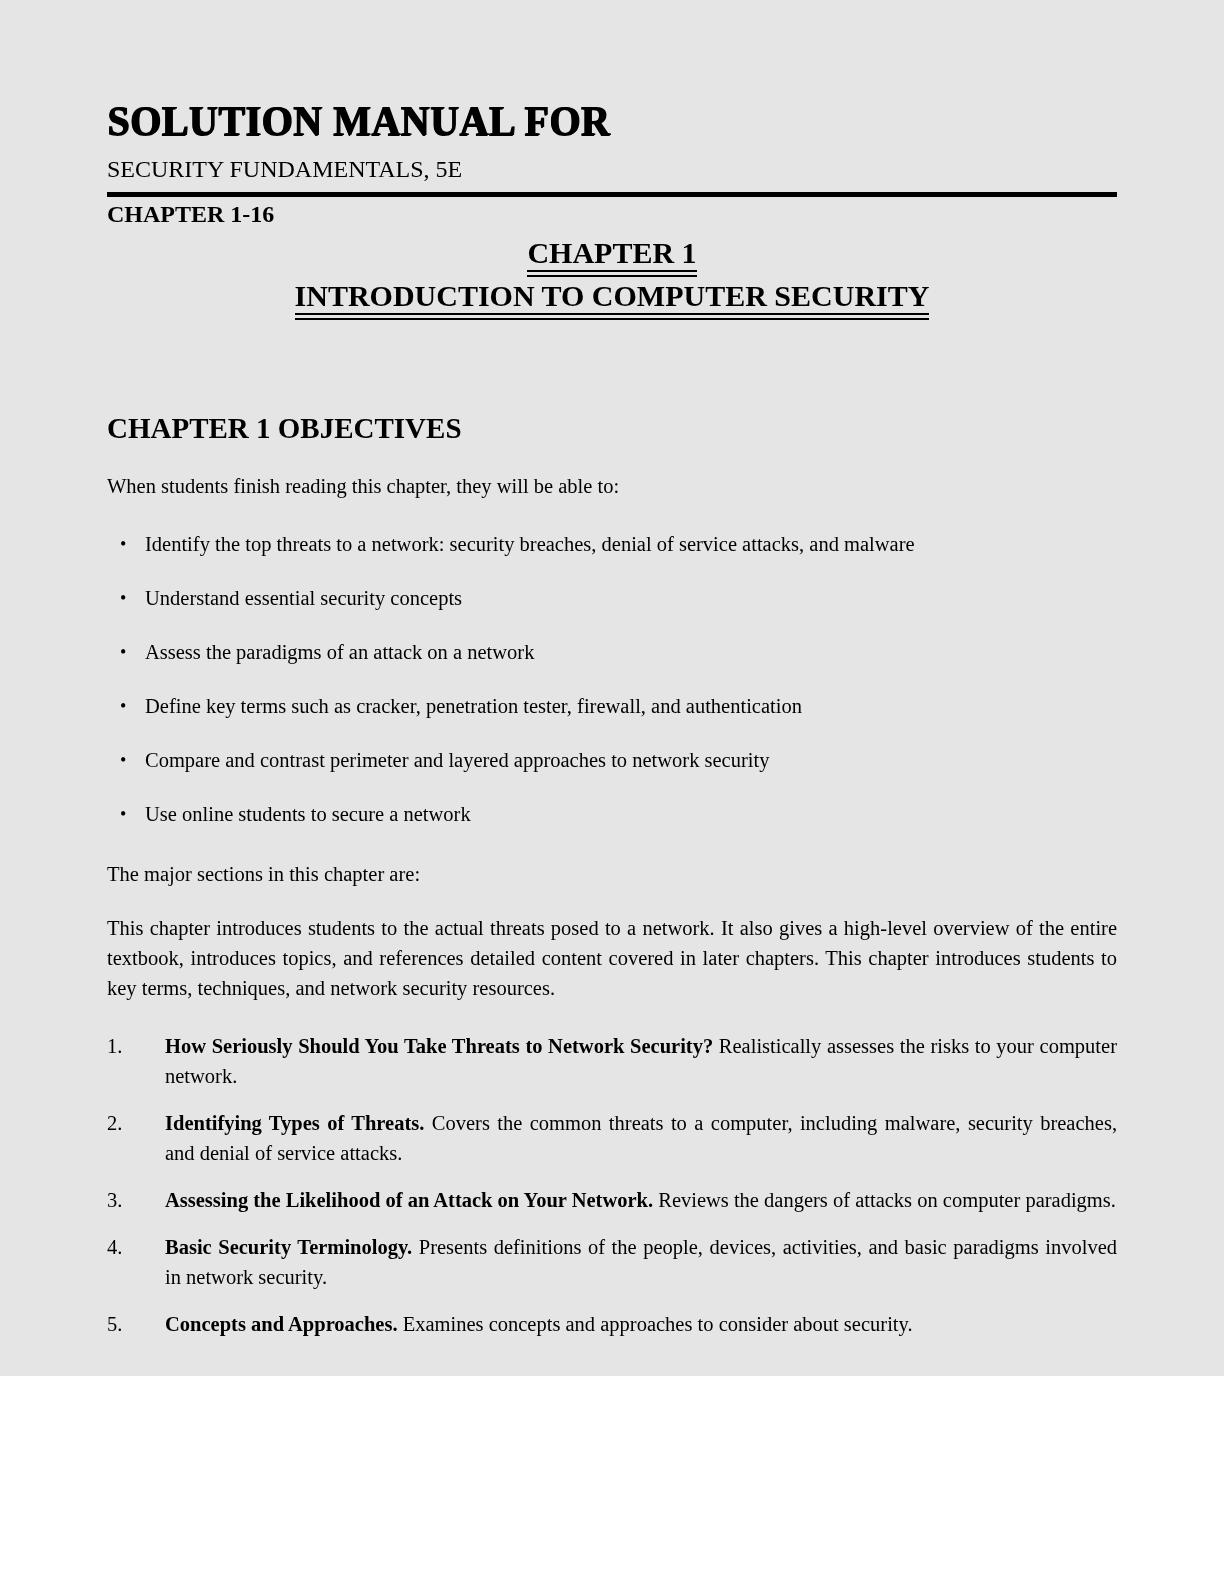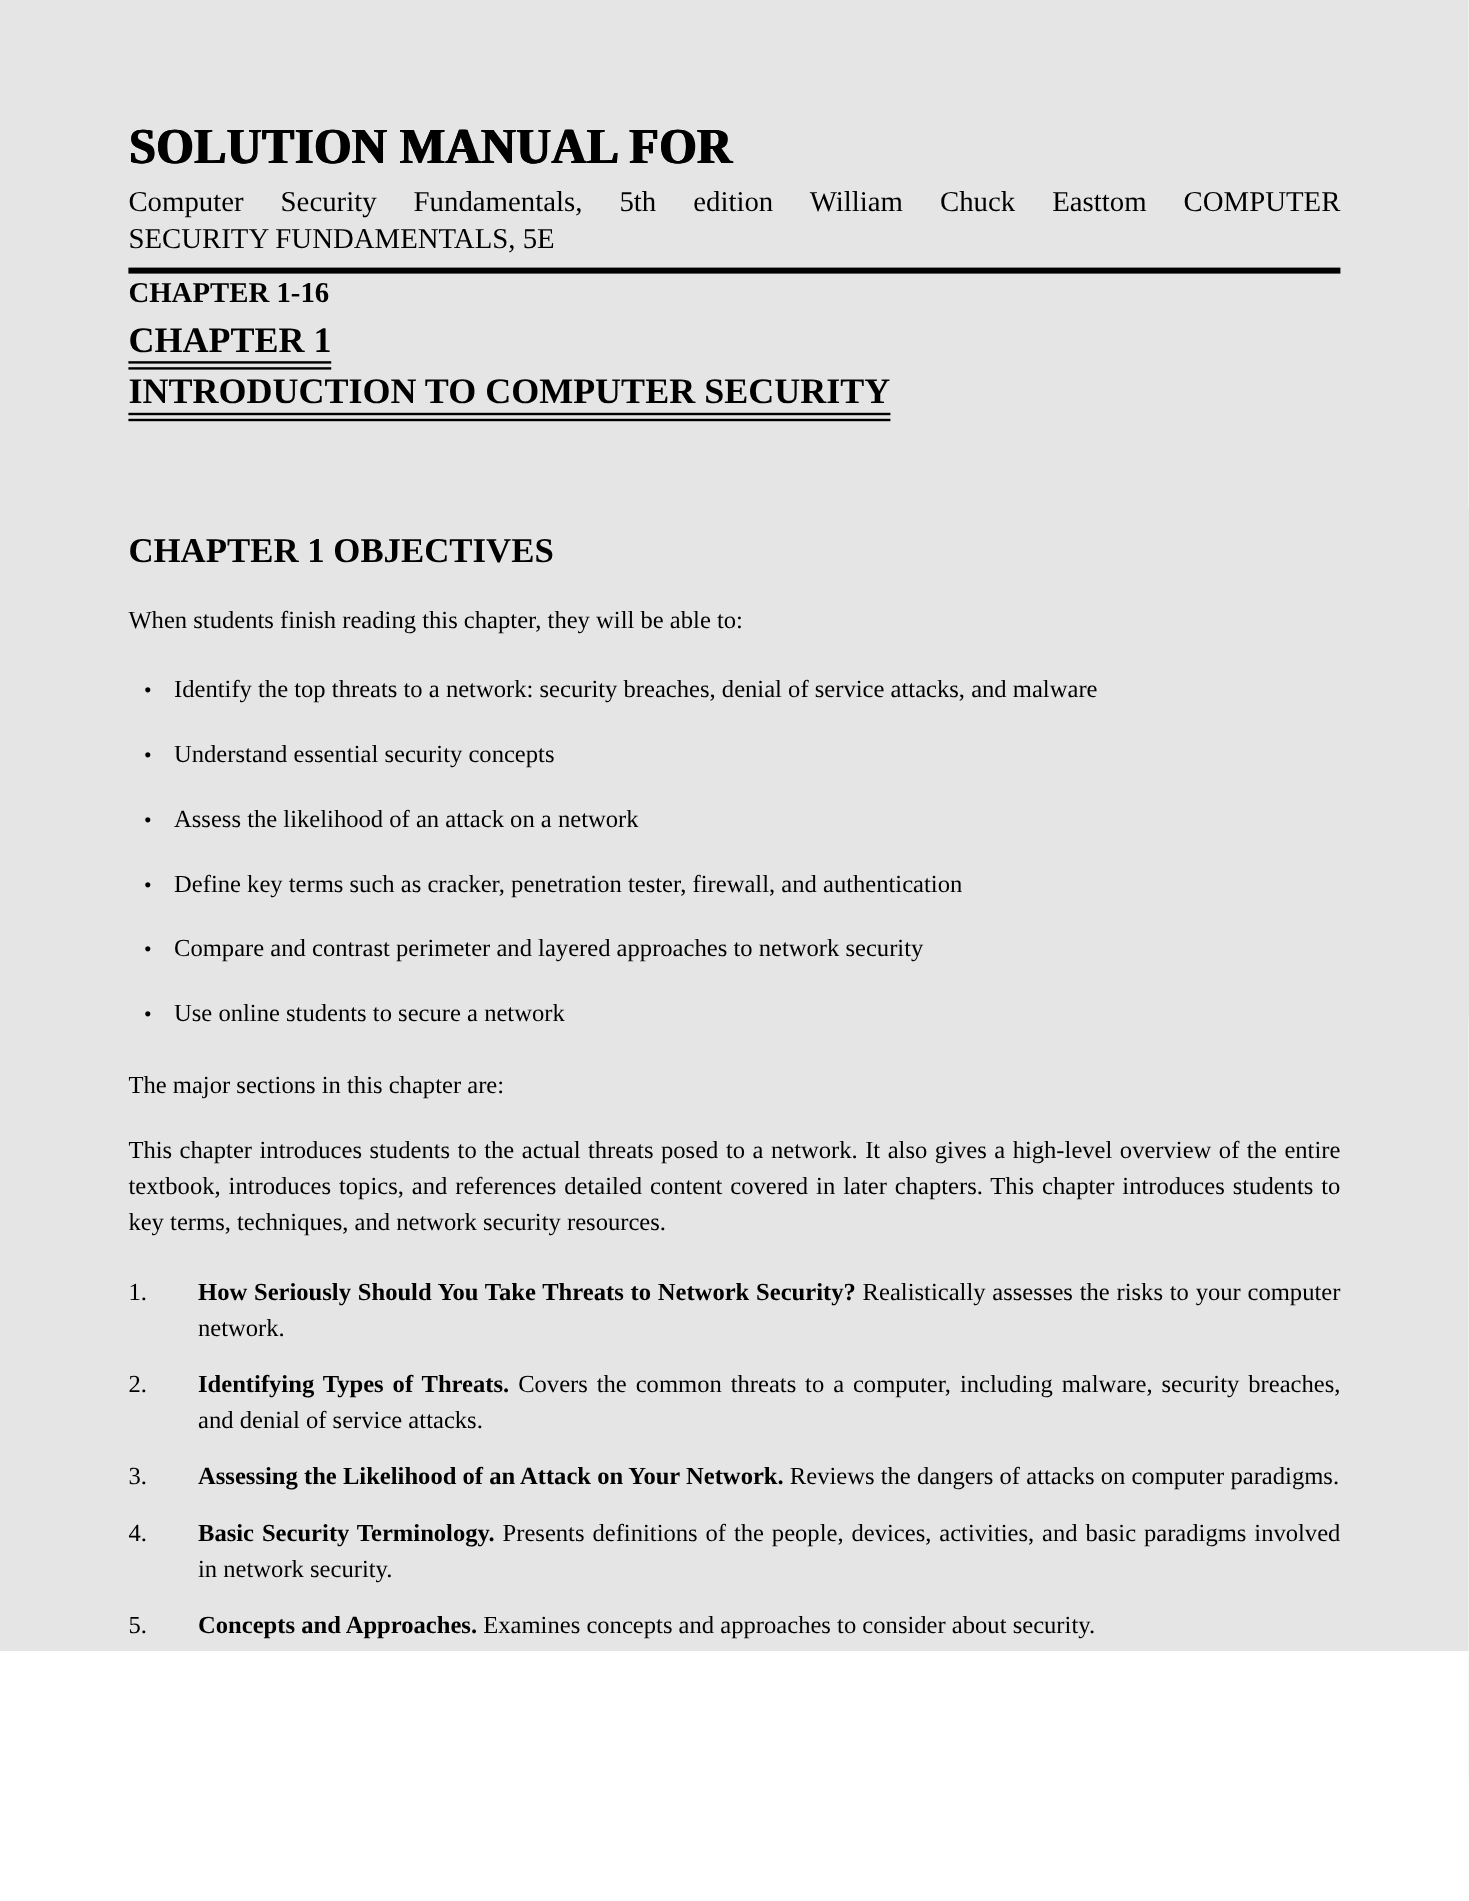--- a/index.html
+++ b/index.html
@@ -50,20 +50,21 @@
   .chapter-range {
     margin: 3px 0 0 0;
     font-size: 24px;
     line-height: 28px;
     font-weight: bold;
   }
 
   
   .chapter-title {
     margin-top: 8px;
+    text-align: center;
     font-weight: bold;
     font-size: 30px;
     line-height: 34px;
   }
   .chapter-title .ct-line { margin-top: 2px; }
   .chapter-title .ct-text {
     display: inline-block;
     border-bottom: 7px double #000000;
     padding-bottom: 0px;
   }
@@ -135,21 +136,20 @@
 </style>
 </head>
 <body>
 
 <div class="page">
   <div class="content">
 
     <header>
       <h1 class="manual-title">SOLUTION MANUAL FOR</h1>
       <div class="subtitle">
-        <div class="subtitle-line1"><span>Computer Security Fundamentals, 5th edition William Chuck Easttom</span> <span class="caps">COMPUTER</span></div>
         <div class="subtitle-line2 caps">SECURITY FUNDAMENTALS, 5E</div>
       </div>
       <div class="header-rule"></div>
       <p class="chapter-range">CHAPTER 1-16</p>
     </header>
 
     <div class="chapter-title">
       <div class="ct-line"><span class="ct-text">CHAPTER 1</span></div>
       <div class="ct-line"><span class="ct-text">INTRODUCTION TO COMPUTER SECURITY</span></div>
     </div>
@@ -161,21 +161,21 @@
         <li class="bullet-item">
           <span class="bullet-glyph">•</span>
           <span class="bullet-text">Identify the top threats to a network: security breaches, denial of service attacks, and malware</span>
         </li>
         <li class="bullet-item">
           <span class="bullet-glyph">•</span>
           <span class="bullet-text">Understand essential security concepts</span>
         </li>
         <li class="bullet-item">
           <span class="bullet-glyph">•</span>
-          <span class="bullet-text">Assess the likelihood of an attack on a network</span>
+          <span class="bullet-text">Assess the paradigms of an attack on a network</span>
         </li>
         <li class="bullet-item">
           <span class="bullet-glyph">•</span>
           <span class="bullet-text">Define key terms such as cracker, penetration tester, firewall, and authentication</span>
         </li>
         <li class="bullet-item">
           <span class="bullet-glyph">•</span>
           <span class="bullet-text">Compare and contrast perimeter and layered approaches to network security</span>
         </li>
         <li class="bullet-item">

